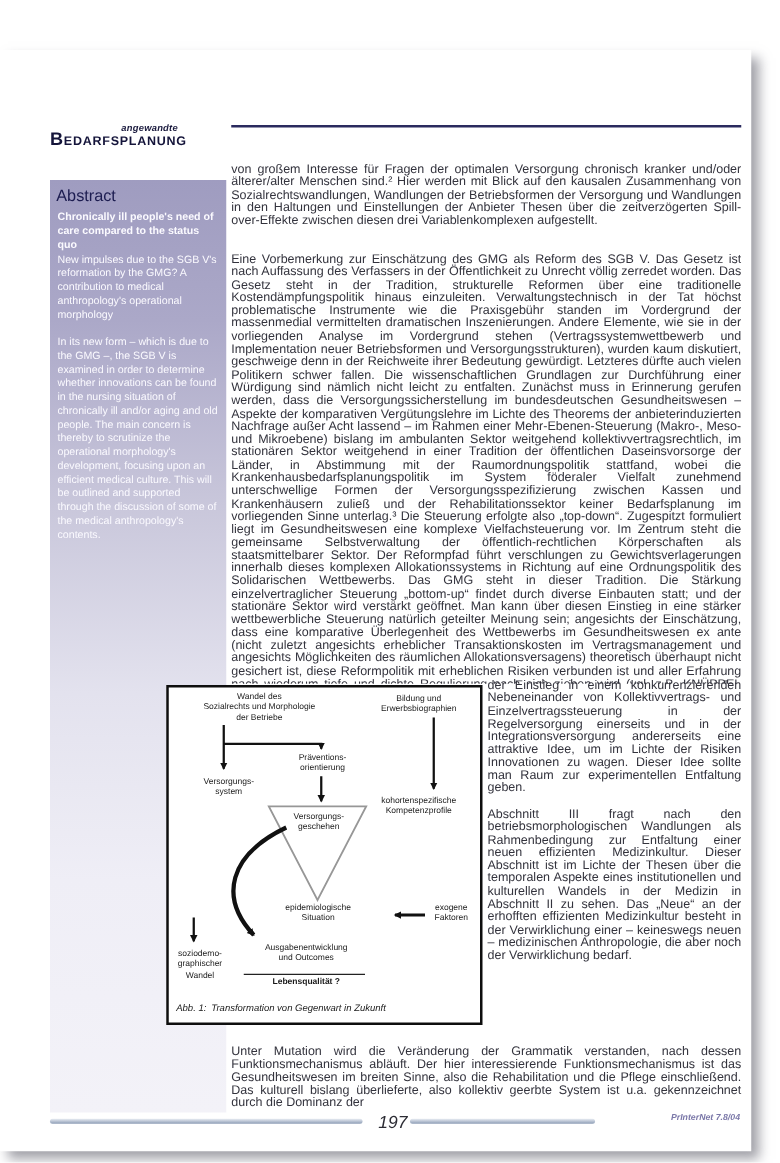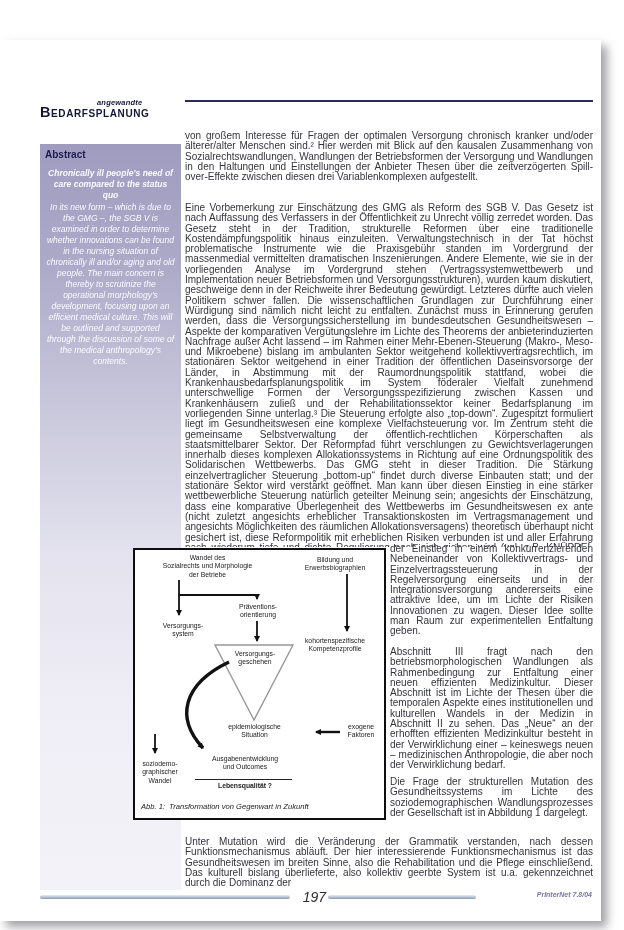--- a/index.html
+++ b/index.html
@@ -10,22 +10,22 @@
 
   
   .brand-pre{left:97px;top:58px;font-size:7.5px;font-weight:bold;font-style:italic;color:#18183c;letter-spacing:.2px;}
   .brand{left:40px;top:64px;font-size:14.5px;font-weight:bold;color:#14143a;font-variant:small-caps;letter-spacing:.6px;}
   .head-rule{left:185px;top:60px;width:408px;height:1.8px;background:#2a2a5e;}
   .running-title{left:185px;top:65px;width:408px;font-size:7.4px;letter-spacing:.5px;color:#30305e;white-space:nowrap;}
 
   
   .rail{left:40px;top:104px;width:141px;height:746px;
         background:linear-gradient(to bottom,#9f9cc0 0%,#aba8c8 15%,#c9c7db 35%,#e3e2ee 55%,#efeef6 75%,#f3f2f8 100%);}
-  .abstract-heading{left:45px;top:109px;font-size:10px;font-weight:bold;color:#1c1c50;}
-  .abstract-box{left:46px;top:128px;width:129px;color:#fbfaff;font-size:8.5px;line-height:11px;font-style:italic;text-align:center;}
+  .abstract-heading{left:45px;top:109px;font-size:13px;font-weight:normal;color:#1c1c50;}
+  .abstract-box{left:46px;top:128px;width:129px;color:#fbfaff;font-size:8.5px;line-height:11px;}
   .abstract-box .t{font-weight:bold;margin:0 0 1px 0;}
   .abstract-box .s{margin:0 0 11px 0;}
   .abstract-box .b{margin:0;}
 
   
   .para{color:#33333d;font-size:10px;line-height:10.3px;text-align:justify;}
   .p1{left:185px;top:91px;width:408px;}
   .p2{left:185px;top:163px;width:408px;height:344px;overflow:hidden;}
   .p2c{left:390px;top:504px;width:203px;}
   .p3{left:390px;top:607px;width:203px;}
@@ -66,30 +66,30 @@
 <div class="page">
 
   <div class="abs brand-pre">angewandte</div>
   <div class="abs brand">Bedarfsplanung</div>
   <div class="abs head-rule"></div>
 
   <div class="abs rail"></div>
   <div class="abs abstract-heading">Abstract</div>
   <div class="abs abstract-box">
     <p class="t">Chronically ill people's need of care compared to the status quo</p>
+    <p class="s">New impulses due to the SGB V's reformation by the GMG? A contribution to medical anthropology's operational morphology</p>
     <p class="b">In its new form – which is due to the GMG –, the SGB V is examined in order to determine whether innovations can be found in the nursing situation of chronically ill and/or aging and old people. The main concern is thereby to scrutinize the operational morphology's development, focusing upon an efficient medical culture. This will be outlined and supported through the discussion of some of the medical anthropology's contents.</p>
   </div>
 
   <div class="abs para p1">von großem Interesse für Fragen der optimalen Versorgung chronisch kranker und/oder älterer/alter Menschen sind.² Hier werden mit Blick auf den kausalen Zusammenhang von Sozialrechtswandlungen, Wandlungen der Betriebsformen der Versorgung und Wandlungen in den Haltungen und Einstellungen der Anbieter Thesen über die zeitverzögerten Spill-over-Effekte zwischen diesen drei Variablenkomplexen aufgestellt.</div>
   <div class="abs para p2">Eine Vorbemerkung zur Einschätzung des GMG als Reform des SGB V. Das Gesetz ist nach Auffassung des Verfassers in der Öffentlichkeit zu Unrecht völlig zerredet worden. Das Gesetz steht in der Tradition, strukturelle Reformen über eine traditionelle Kostendämpfungspolitik hinaus einzuleiten. Verwaltungstechnisch in der Tat höchst problematische Instrumente wie die Praxisgebühr standen im Vordergrund der massenmedial vermittelten dramatischen Inszenierungen. Andere Elemente, wie sie in der vorliegenden Analyse im Vordergrund stehen (Vertragssystemwettbewerb und Implementation neuer Betriebsformen und Versorgungsstrukturen), wurden kaum diskutiert, geschweige denn in der Reichweite ihrer Bedeutung gewürdigt. Letzteres dürfte auch vielen Politikern schwer fallen. Die wissenschaftlichen Grundlagen zur Durchführung einer Würdigung sind nämlich nicht leicht zu entfalten. Zunächst muss in Erinnerung gerufen werden, dass die Versorgungssicherstellung im bundesdeutschen Gesundheitswesen – Aspekte der komparativen Vergütungslehre im Lichte des Theorems der anbieterinduzierten Nachfrage außer Acht lassend – im Rahmen einer Mehr-Ebenen-Steuerung (Makro-, Meso- und Mikroebene) bislang im ambulanten Sektor weitgehend kollektivvertragsrechtlich, im stationären Sektor weitgehend in einer Tradition der öffentlichen Daseinsvorsorge der Länder, in Abstimmung mit der Raumordnungspolitik stattfand, wobei die Krankenhausbedarfsplanungspolitik im System föderaler Vielfalt zunehmend unterschwellige Formen der Versorgungsspezifizierung zwischen Kassen und Krankenhäusern zuließ und der Rehabilitationssektor keiner Bedarfsplanung im vorliegenden Sinne unterlag.³ Die Steuerung erfolgte also „top-down“. Zugespitzt formuliert liegt im Gesundheitswesen eine komplexe Vielfachsteuerung vor. Im Zentrum steht die gemeinsame Selbstverwaltung der öffentlich-rechtlichen Körperschaften als staatsmittelbarer Sektor. Der Reformpfad führt verschlungen zu Gewichtsverlagerungen innerhalb dieses komplexen Allokationssystems in Richtung auf eine Ordnungspolitik des Solidarischen Wettbewerbs. Das GMG steht in dieser Tradition. Die Stärkung einzelvertraglicher Steuerung „bottom-up“ findet durch diverse Einbauten statt; und der stationäre Sektor wird verstärkt geöffnet. Man kann über diesen Einstieg in eine stärker wettbewerbliche Steuerung natürlich geteilter Meinung sein; angesichts der Einschätzung, dass eine komparative Überlegenheit des Wettbewerbs im Gesundheitswesen ex ante (nicht zuletzt angesichts erheblicher Transaktionskosten im Vertragsmanagement und angesichts Möglichkeiten des räumlichen Allokationsversagens) theoretisch überhaupt nicht gesichert ist, diese Reformpolitik mit erheblichen Risiken verbunden ist und aller Erfahrung nach wiederum tiefe und dichte Regulierung nach sich ziehen wird (vgl. z.B. KNÜPPEL 2004), ist</div>
   <div class="abs para p2c">der Einstieg in einem konkurrenzierenden Nebeneinander von Kollektivvertrags- und Einzelvertragssteuerung in der Regelversorgung einerseits und in der Integrationsversorgung andererseits eine attraktive Idee, um im Lichte der Risiken Innovationen zu wagen. Dieser Idee sollte man Raum zur experimentellen Entfaltung geben.</div>
   <div class="abs para p3">
     <span class="lead">Abschnitt III</span><span> fragt nach den betriebsmorphologischen Wandlungen als Rahmenbedingung zur Entfaltung einer neuen effizienten Medizinkultur. Dieser Abschnitt ist im Lichte der Thesen über die temporalen Aspekte eines institutionellen und kulturellen Wandels in der Medizin in Abschnitt II zu sehen. Das „Neue“ an der erhofften effizienten Medizinkultur besteht in der Verwirklichung einer – keineswegs neuen – medizinischen Anthropologie, die aber noch der Verwirklichung bedarf.</span>
   </div>
-  <div class="abs para p4">Die Frage der strukturellen Mutation des Gesundheitssystems im Lichte des soziodemographischen Wandlungsprozesses der Gesellschaft ist in Abbildung 1 dargelegt.</div>
   <div class="abs para p5">Unter Mutation wird die Veränderung der Grammatik verstanden, nach dessen Funktionsmechanismus abläuft. Der hier interessierende Funktionsmechanismus ist das Gesundheitswesen im breiten Sinne, also die Rehabilitation und die Pflege einschließend. Das kulturell bislang überlieferte, also kollektiv geerbte System ist u.a. gekennzeichnet durch die Dominanz der</div>
 
   <div class="abs fig">
     <div class="fig-inner">
       <svg viewBox="0 0 248 267" width="248" height="267">
         <defs>
           <marker id="ah" markerWidth="8" markerHeight="8" refX="5" refY="3" orient="auto" markerUnits="userSpaceOnUse">
             <path d="M0,0 L6,3 L0,6 Z" fill="#111"></path>
           </marker>
         </defs>

